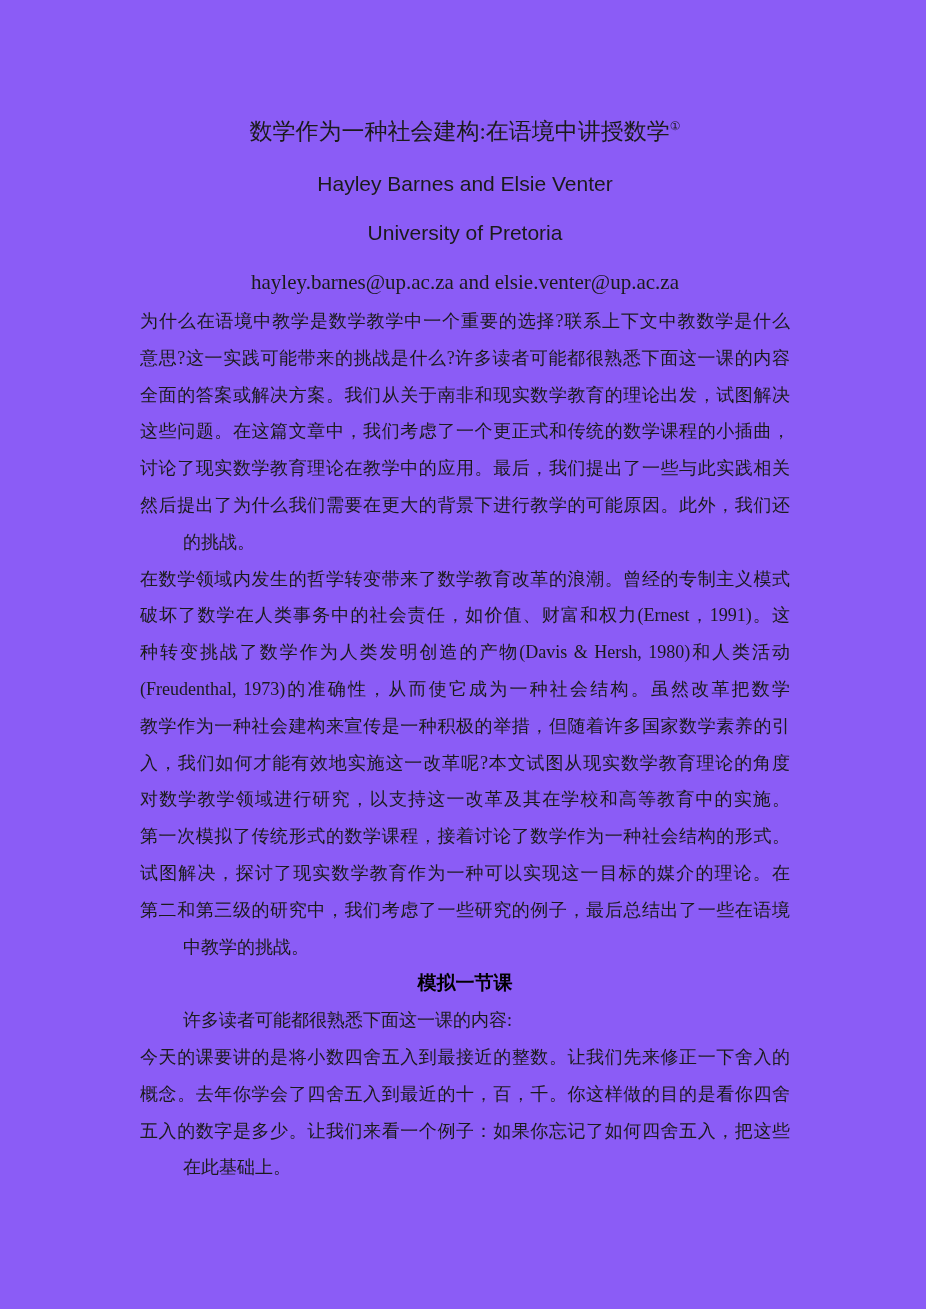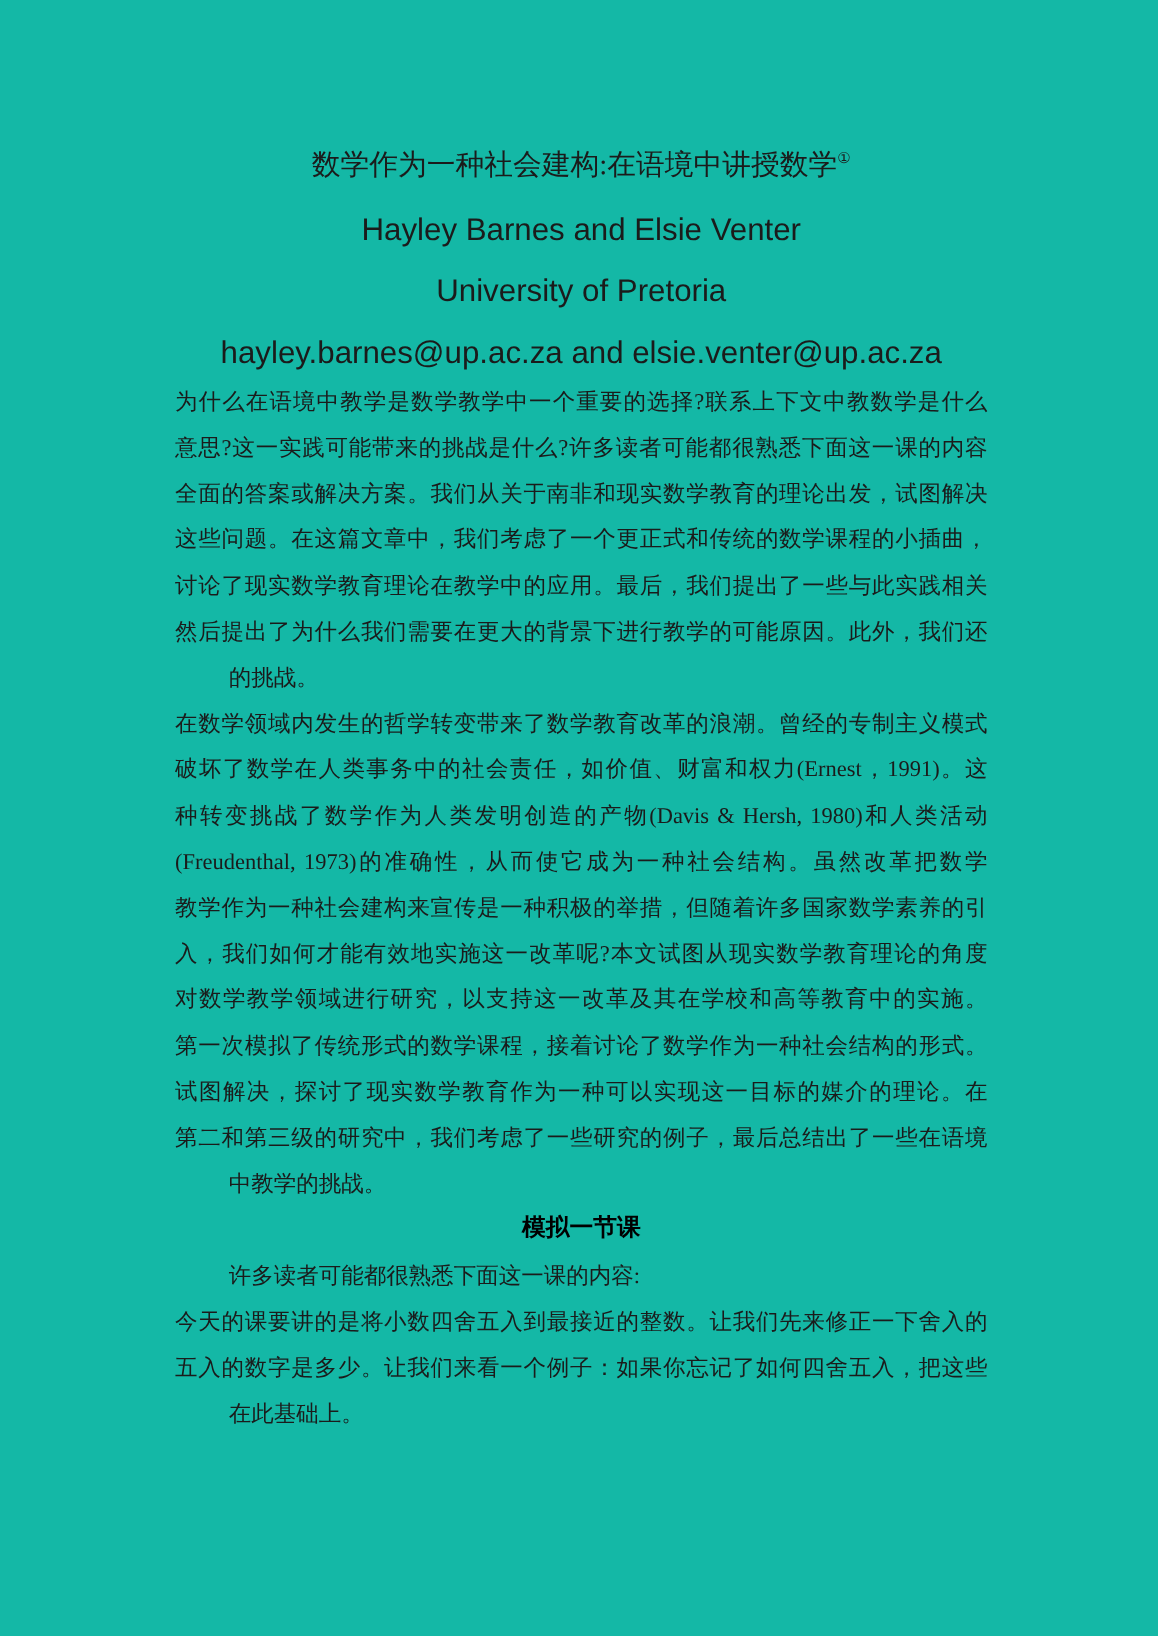--- a/index.html
+++ b/index.html
@@ -4,21 +4,21 @@
 <style>
   html, body {
     margin: 0;
     padding: 0;
     background: #ffffff;
   }
   .page {
     position: relative;
     width: 926px;
     height: 1309px;
-    background: #14b8a6;
+    background: #8b5cf6;
     overflow: hidden;
     color: #1b1b1b;
   }
   .doc-title {
     position: absolute;
     top: 116px;
     left: 140px;
     width: 650px;
     text-align: center;
     font-family: "Liberation Serif", serif;
@@ -31,28 +31,28 @@
     font-size: 12px;
     vertical-align: super;
     line-height: 0;
   }
   .meta-line {
     position: absolute;
     left: 140px;
     width: 650px;
     text-align: center;
     font-family: "Liberation Sans", sans-serif;
-    font-size: 25px;
+    font-size: 21px;
     line-height: 24px;
     color: #1b1b1b;
     white-space: nowrap;
   }
   .meta-authors     { top: 172px; }
   .meta-affiliation { top: 221px; }
-  .meta-emails      { top: 270px; }
+  .meta-emails      { top: 270px; font-family: Liberation Serif, serif; }
 
   .doc-body {
     position: absolute;
     top: 303px;
     left: 140px;
     width: 650px;
     font-family: "Liberation Serif", serif;
     font-size: 18px;
     color: #1b1b1b;
   }
@@ -106,17 +106,18 @@
       <div class="body-line">教学作为一种社会建构来宣传是一种积极的举措，但随着许多国家数学素养的引</div>
       <div class="body-line">入，我们如何才能有效地实施这一改革呢?本文试图从现实数学教育理论的角度</div>
       <div class="body-line">对数学教学领域进行研究，以支持这一改革及其在学校和高等教育中的实施。</div>
       <div class="body-line">第一次模拟了传统形式的数学课程，接着讨论了数学作为一种社会结构的形式。</div>
       <div class="body-line">试图解决，探讨了现实数学教育作为一种可以实现这一目标的媒介的理论。在</div>
       <div class="body-line">第二和第三级的研究中，我们考虑了一些研究的例子，最后总结出了一些在语境</div>
       <div class="body-line last">中教学的挑战。</div>
       <div class="heading-line">模拟一节课</div>
       <div class="body-line last">许多读者可能都很熟悉下面这一课的内容:</div>
       <div class="body-line">今天的课要讲的是将小数四舍五入到最接近的整数。让我们先来修正一下舍入的</div>
+      <div class="body-line">概念。去年你学会了四舍五入到最近的十，百，千。你这样做的目的是看你四舍</div>
       <div class="body-line">五入的数字是多少。让我们来看一个例子：如果你忘记了如何四舍五入，把这些</div>
       <div class="body-line last">在此基础上。</div>
     </div>
 
 </div>
 
 </body></html>

